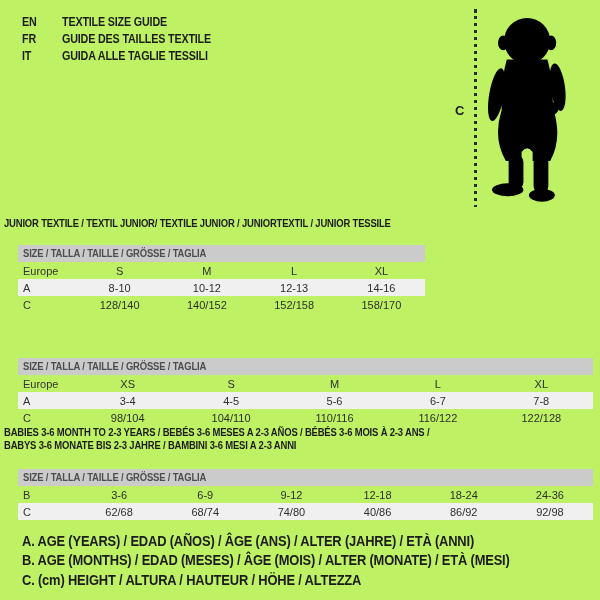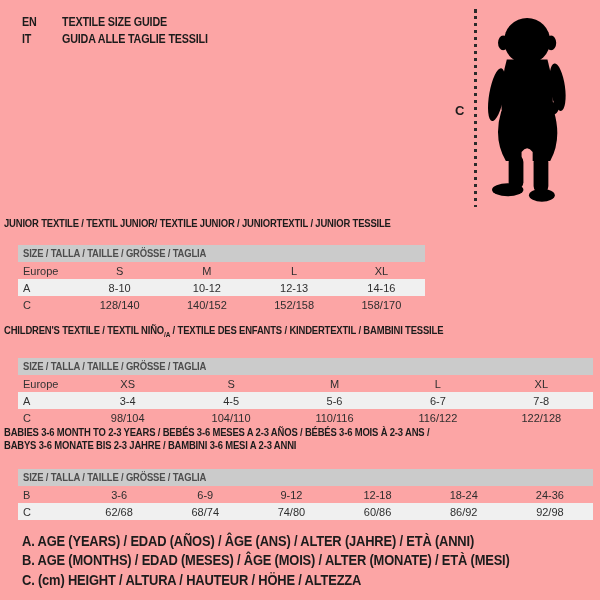--- a/index.html
+++ b/index.html
@@ -6,21 +6,21 @@
     margin: 0; padding: 0;
     width: 600px; height: 600px;
     background: #ffffff;
     font-family: "Liberation Sans", "DejaVu Sans", sans-serif;
     color: #1c1c1c;
   }
   #page {
     position: relative;
     width: 600px; height: 600px;
     overflow: hidden;
-    background: #fca5a5;
+    background: #bef264;
   }
   .condensed {
     display: inline-block;
     transform: scaleX(0.86);
     transform-origin: 0 50%;
     white-space: nowrap;
     letter-spacing: -0.2px;
   }
   
   #lang-block {
@@ -99,20 +99,24 @@
 </style>
 </head>
 <body>
 
 <div id="page">
 
   <div id="lang-block">
     <div class="lang-row">
       <span class="condensed">EN</span>
       <span class="condensed">TEXTILE SIZE GUIDE</span>
+    </div>
+    <div class="lang-row">
+      <span class="condensed">FR</span>
+      <span class="condensed">GUIDE DES TAILLES TEXTILE</span>
     </div>
     <div class="lang-row">
       <span class="condensed">IT</span>
       <span class="condensed">GUIDA ALLE TAGLIE TESSILI</span>
     </div>
   </div>
 
   <div id="measure-line"></div>
   <div id="measure-label">C</div>
 
@@ -167,23 +171,20 @@
             <td class="row-label">C</td>
             <td>128/140</td>
             <td>140/152</td>
             <td>152/158</td>
             <td>158/170</td>
           </tr>
         </tbody>
     </table>
   </div>
 
-  <h2 class="sec-title" style="top:324px;">
-    <span class="condensed"><span>CHILDREN'S TEXTILE / TEXTIL NIÑO</span><sub class="small-sub">/A</sub><span> / TEXTILE DES ENFANTS / KINDERTEXTIL / BAMBINI TESSILE</span></span>
-  </h2>
   <div class="table-wrap" style="top:350px; width:575px;">
     <div class="size-bar">
       <span class="condensed">SIZE / TALLA / TAILLE / GRÖSSE / TAGLIA</span>
     </div>
     <table class="size-table">
       <colgroup>
           <col class="label-col">
           <col>
           <col>
           <col>
@@ -245,21 +246,21 @@
             <td>9-12</td>
             <td>12-18</td>
             <td>18-24</td>
             <td>24-36</td>
           </tr>
           <tr class="shaded">
             <td class="row-label">C</td>
             <td>62/68</td>
             <td>68/74</td>
             <td>74/80</td>
-            <td>60/86</td>
+            <td>40/86</td>
             <td>86/92</td>
             <td>92/98</td>
           </tr>
         </tbody>
     </table>
   </div>
 
   <div id="footnotes">
     <div class="footnote-line">
       <span class="condensed">A. AGE (YEARS) / EDAD (AÑOS) / ÂGE (ANS) / ALTER (JAHRE) / ETÀ (ANNI)</span>

